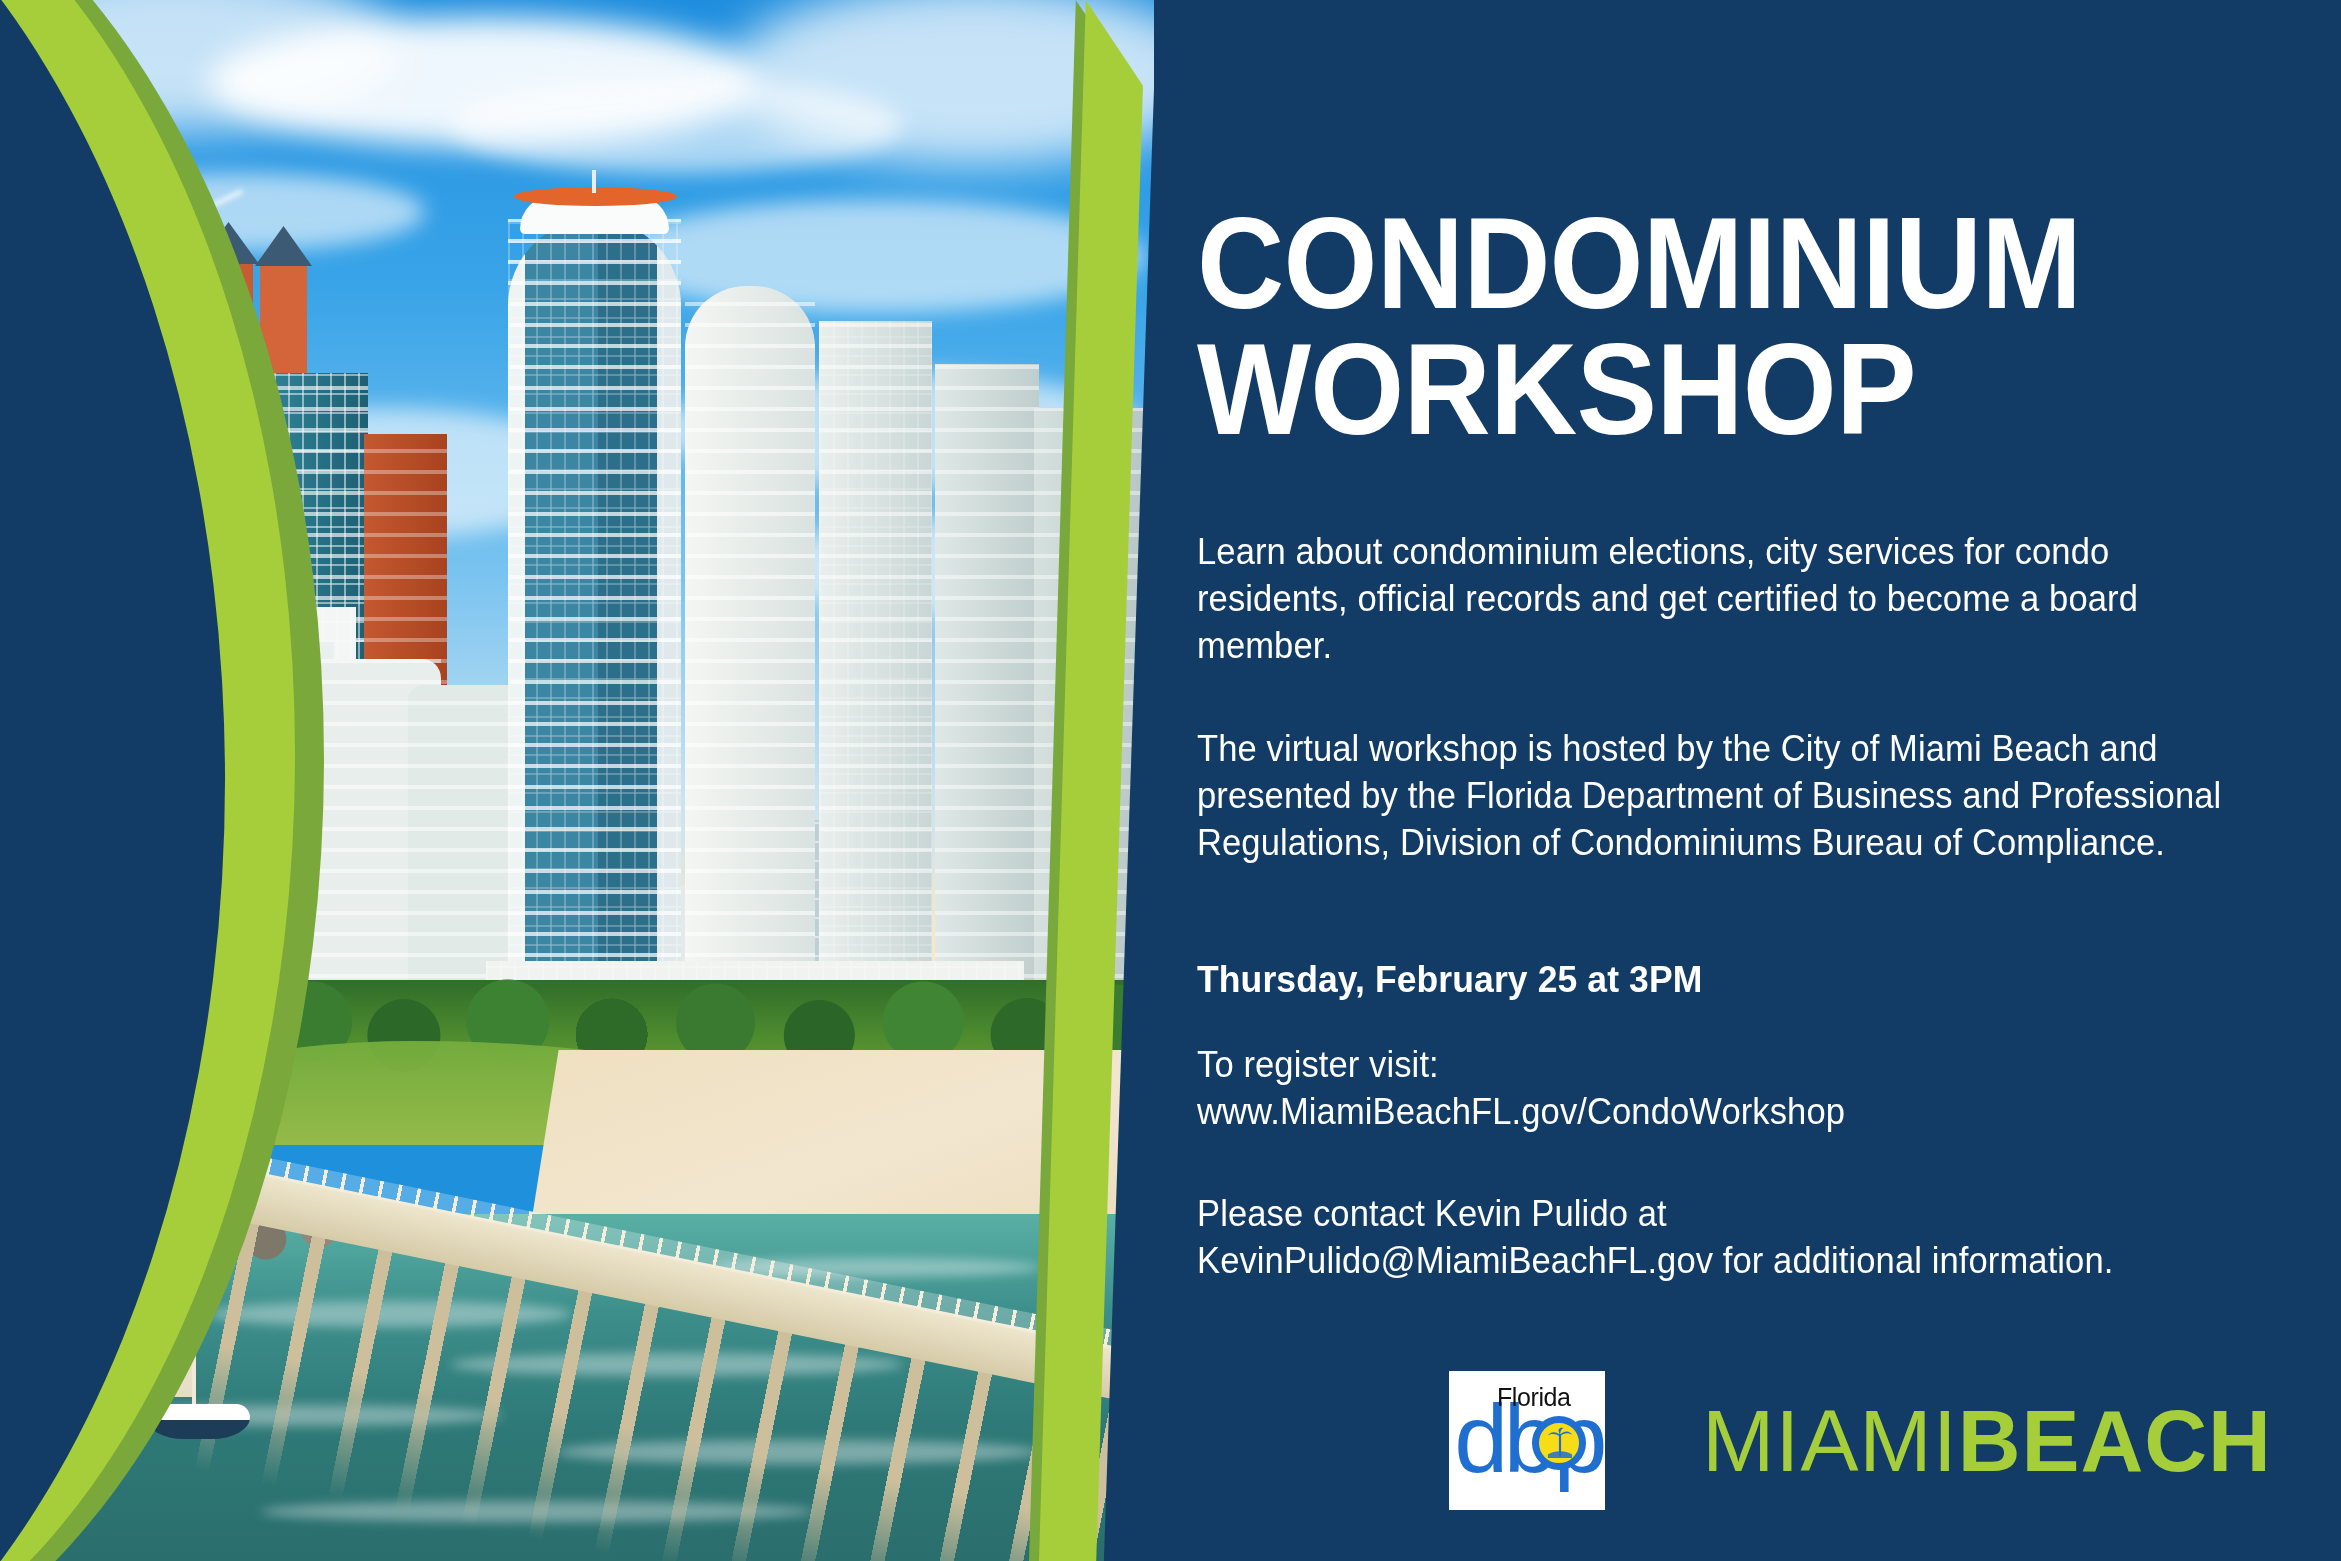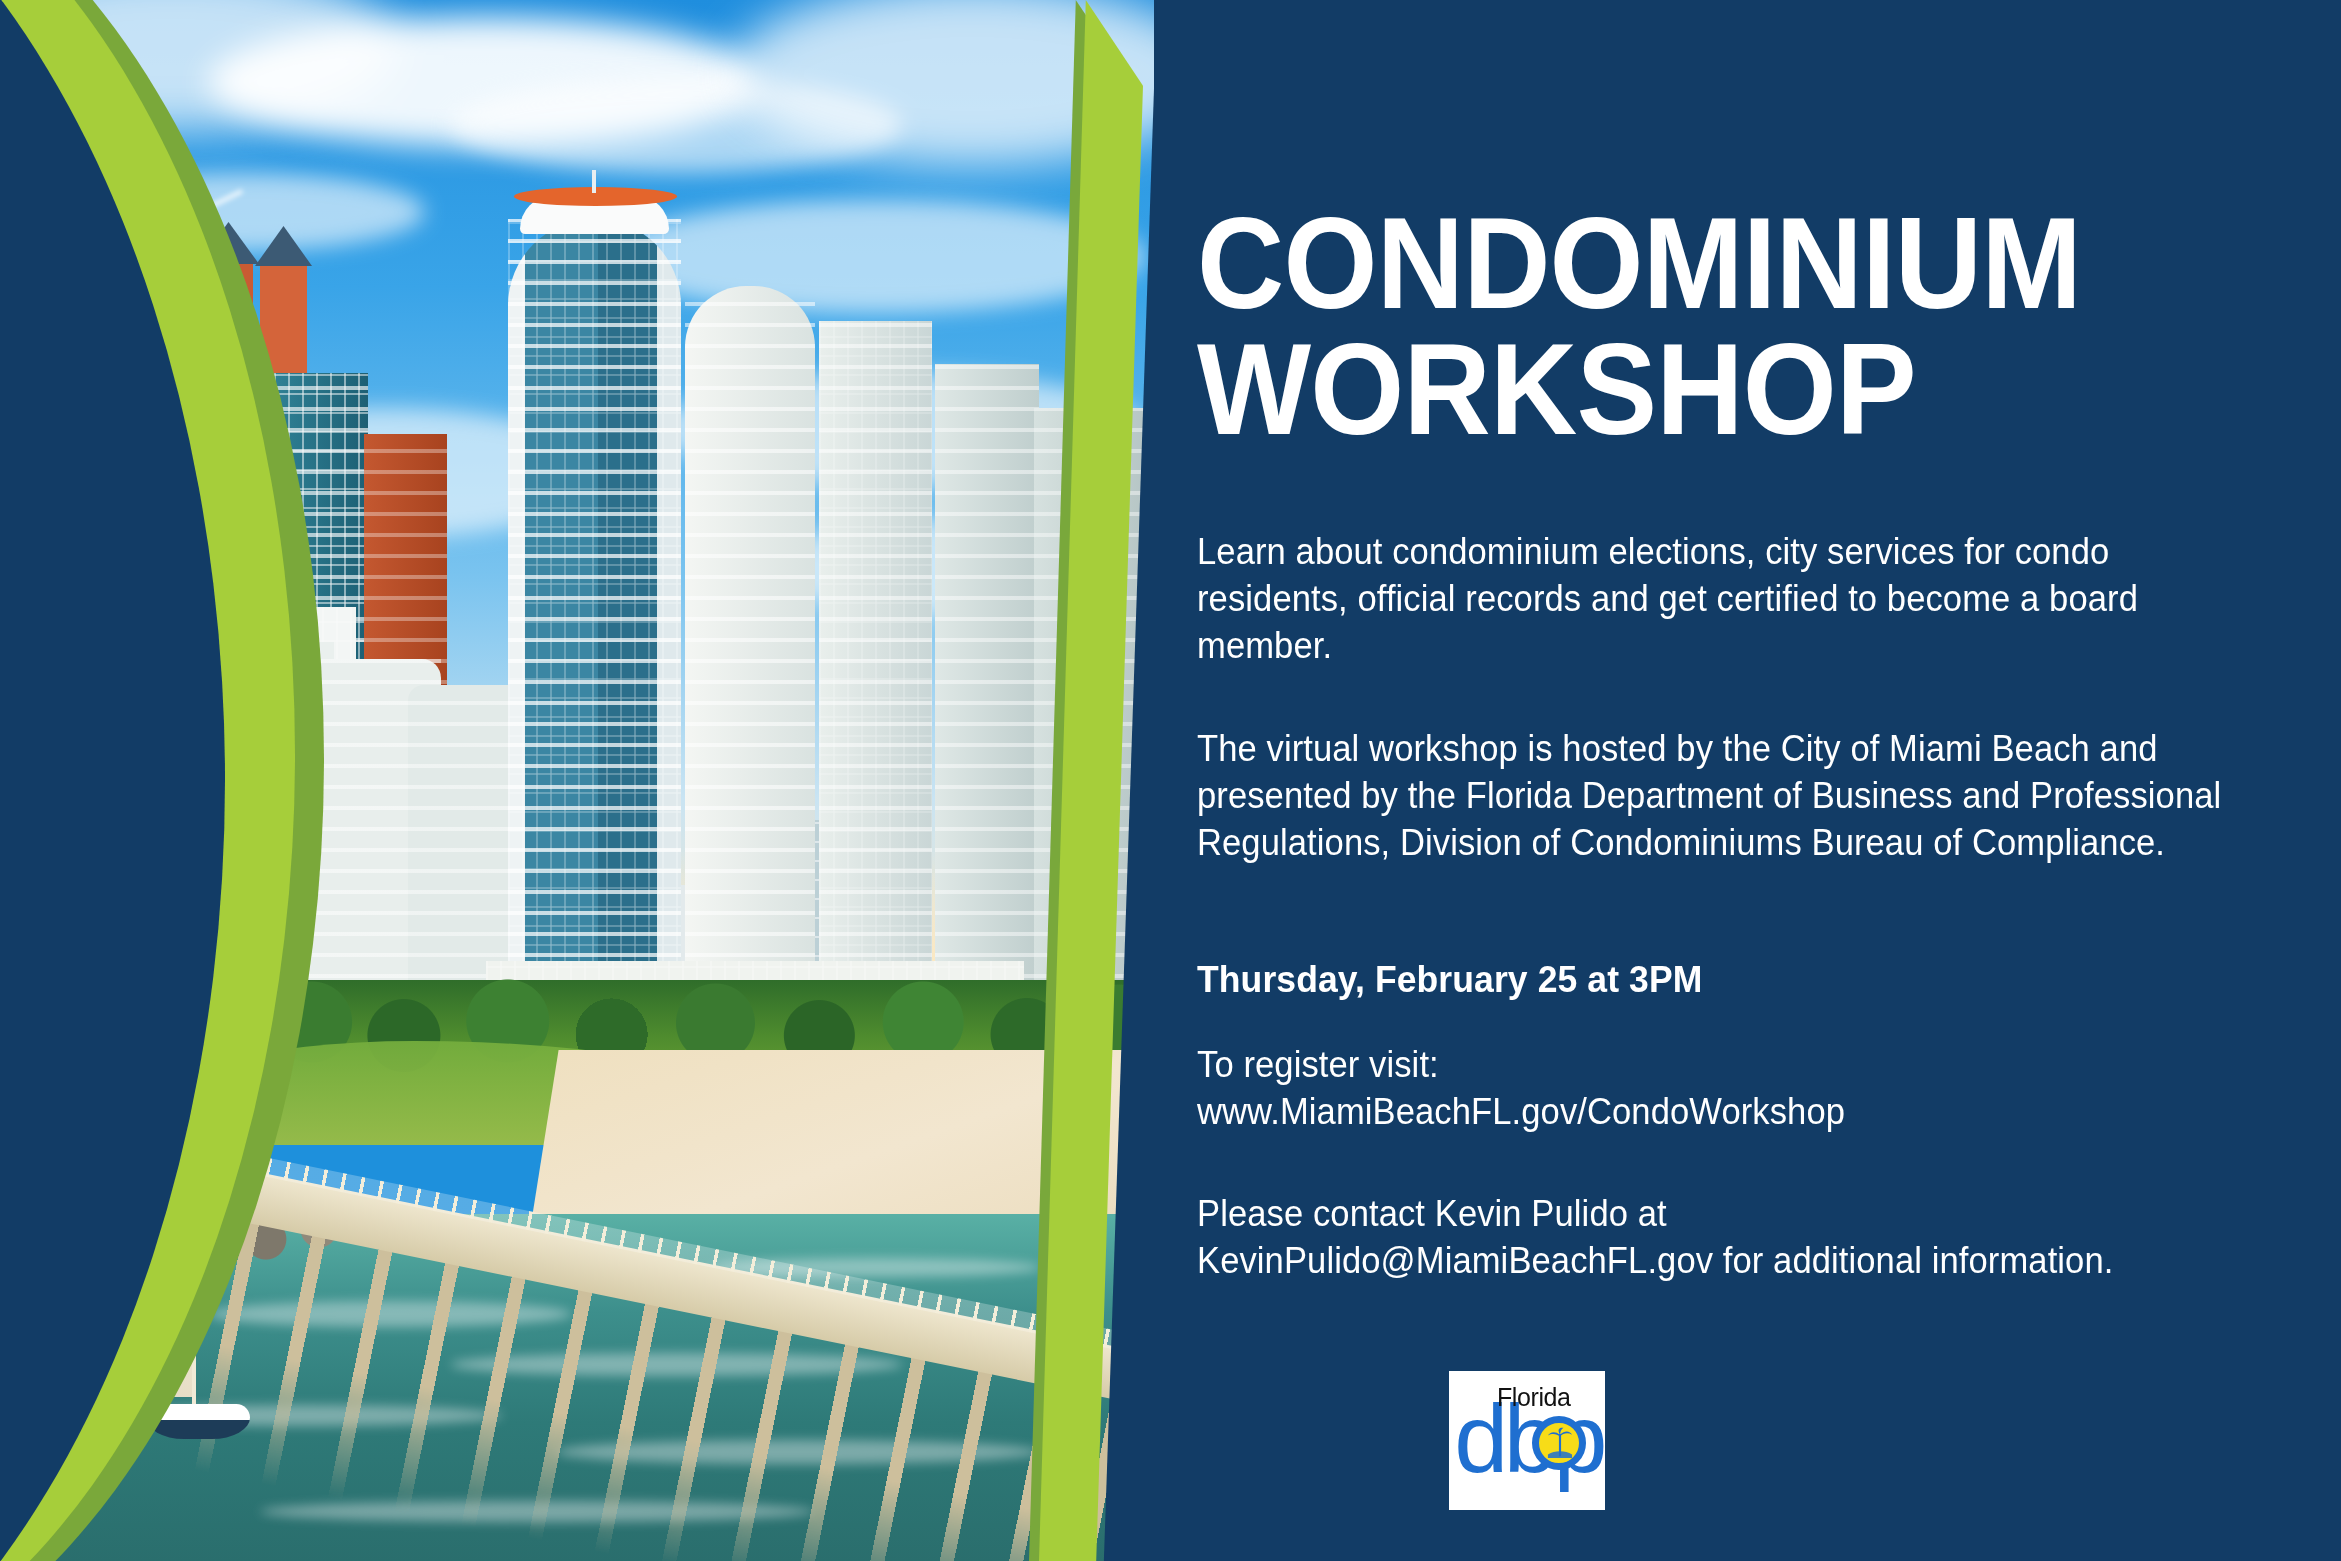--- a/index.html
+++ b/index.html
@@ -446,16 +446,19 @@
           <path d="M16 8 L16 34" stroke="#1F6FD0" stroke-width="2.5" fill="none"></path>
           <path d="M16 9 C10 4, 4 6, 2 10 C7 7, 12 8, 16 11 Z" fill="#1F6FD0"></path>
           <path d="M16 9 C22 3, 28 5, 30 9 C25 6, 20 7, 16 11 Z" fill="#1F6FD0"></path>
           <path d="M16 9 C12 2, 16 0, 20 1 C17 3, 16 6, 16 11 Z" fill="#1F6FD0"></path>
           <path d="M2 32 C10 27, 22 27, 30 32 L30 36 L2 36 Z" fill="#1F6FD0" opacity="0.85"></path>
         </svg>
       </span>
       <span class="pbowl"></span>
     </div>
 
+    <div class="mb-logo">
+      <span class="thin">MIAMI</span><span class="bold">BEACH</span>
+    </div>
   </div>
 
 </div>
 
 
 </body></html>

